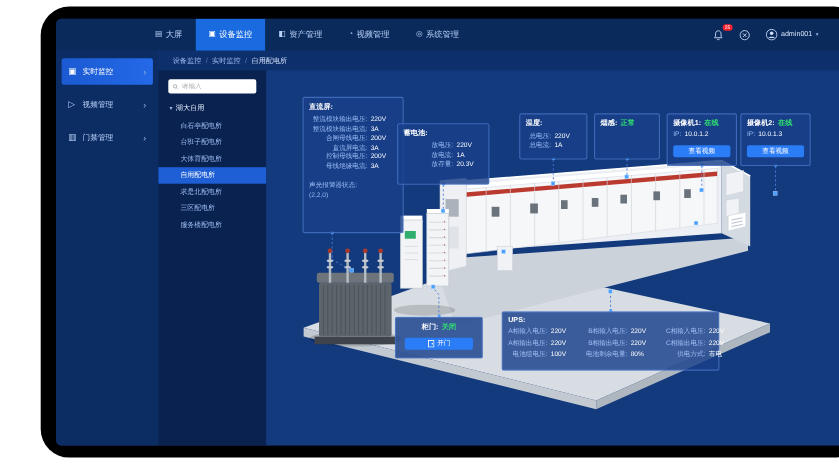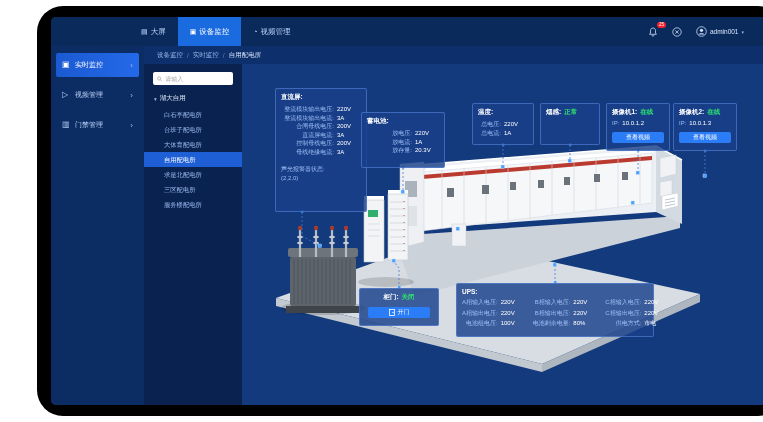--- a/index.html
+++ b/index.html
@@ -82,26 +82,34 @@
             <div class="tab">
               <span class="tab-icon">▤</span>
               <span>大屏</span>
             </div>
 
             <div class="tab active">
               <span class="tab-icon">▣</span>
               <span>设备监控</span>
             </div>
 
+            <div class="tab">
+              <span class="tab-icon">◧</span>
+              <span>资产管理</span>
+            </div>
 
             <div class="tab">
               <span class="tab-icon">◔</span>
               <span>视频管理</span>
             </div>
 
+            <div class="tab">
+              <span class="tab-icon">◎</span>
+              <span>系统管理</span>
+            </div>
           </div>
         <div class="topbar-right">
           <div class="iconbtn">
             <svg width="10" height="10" viewBox="0 0 10 10">
               <path d="M5 1 C3.3 1 2.5 2.2 2.5 3.8 L2.5 6 L1.6 7.3 L8.4 7.3 L7.5 6 L7.5 3.8 C7.5 2.2 6.7 1 5 1 Z" fill="none" stroke="#cfe0fa" stroke-width="0.8"></path>
               <path d="M4 8.2 A1 1 0 0 0 6 8.2" fill="none" stroke="#cfe0fa" stroke-width="0.8"></path>
             </svg>
             <span class="badge">25</span>
           </div>
           <div class="iconbtn">

